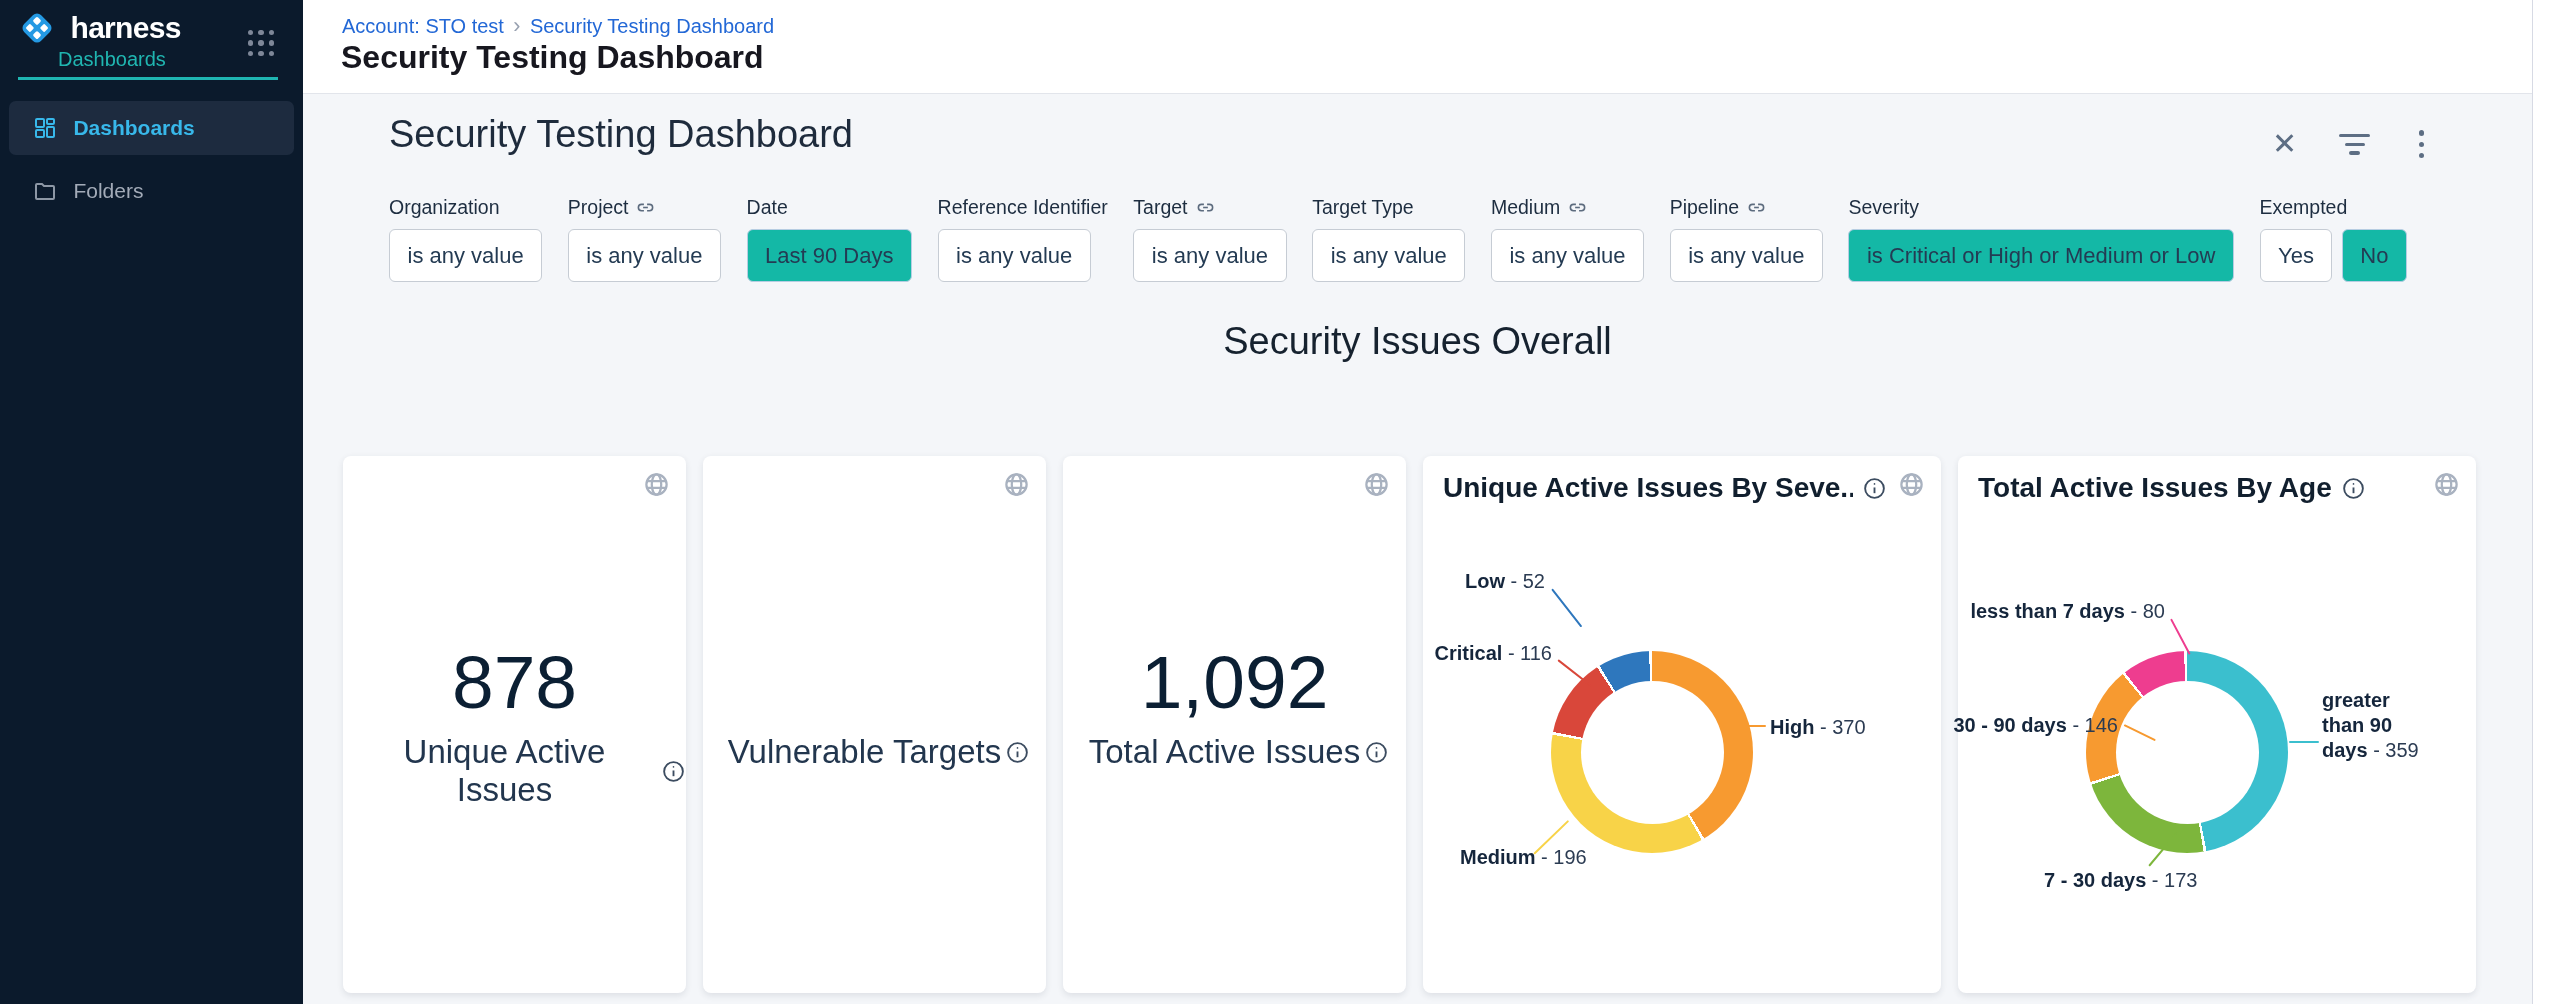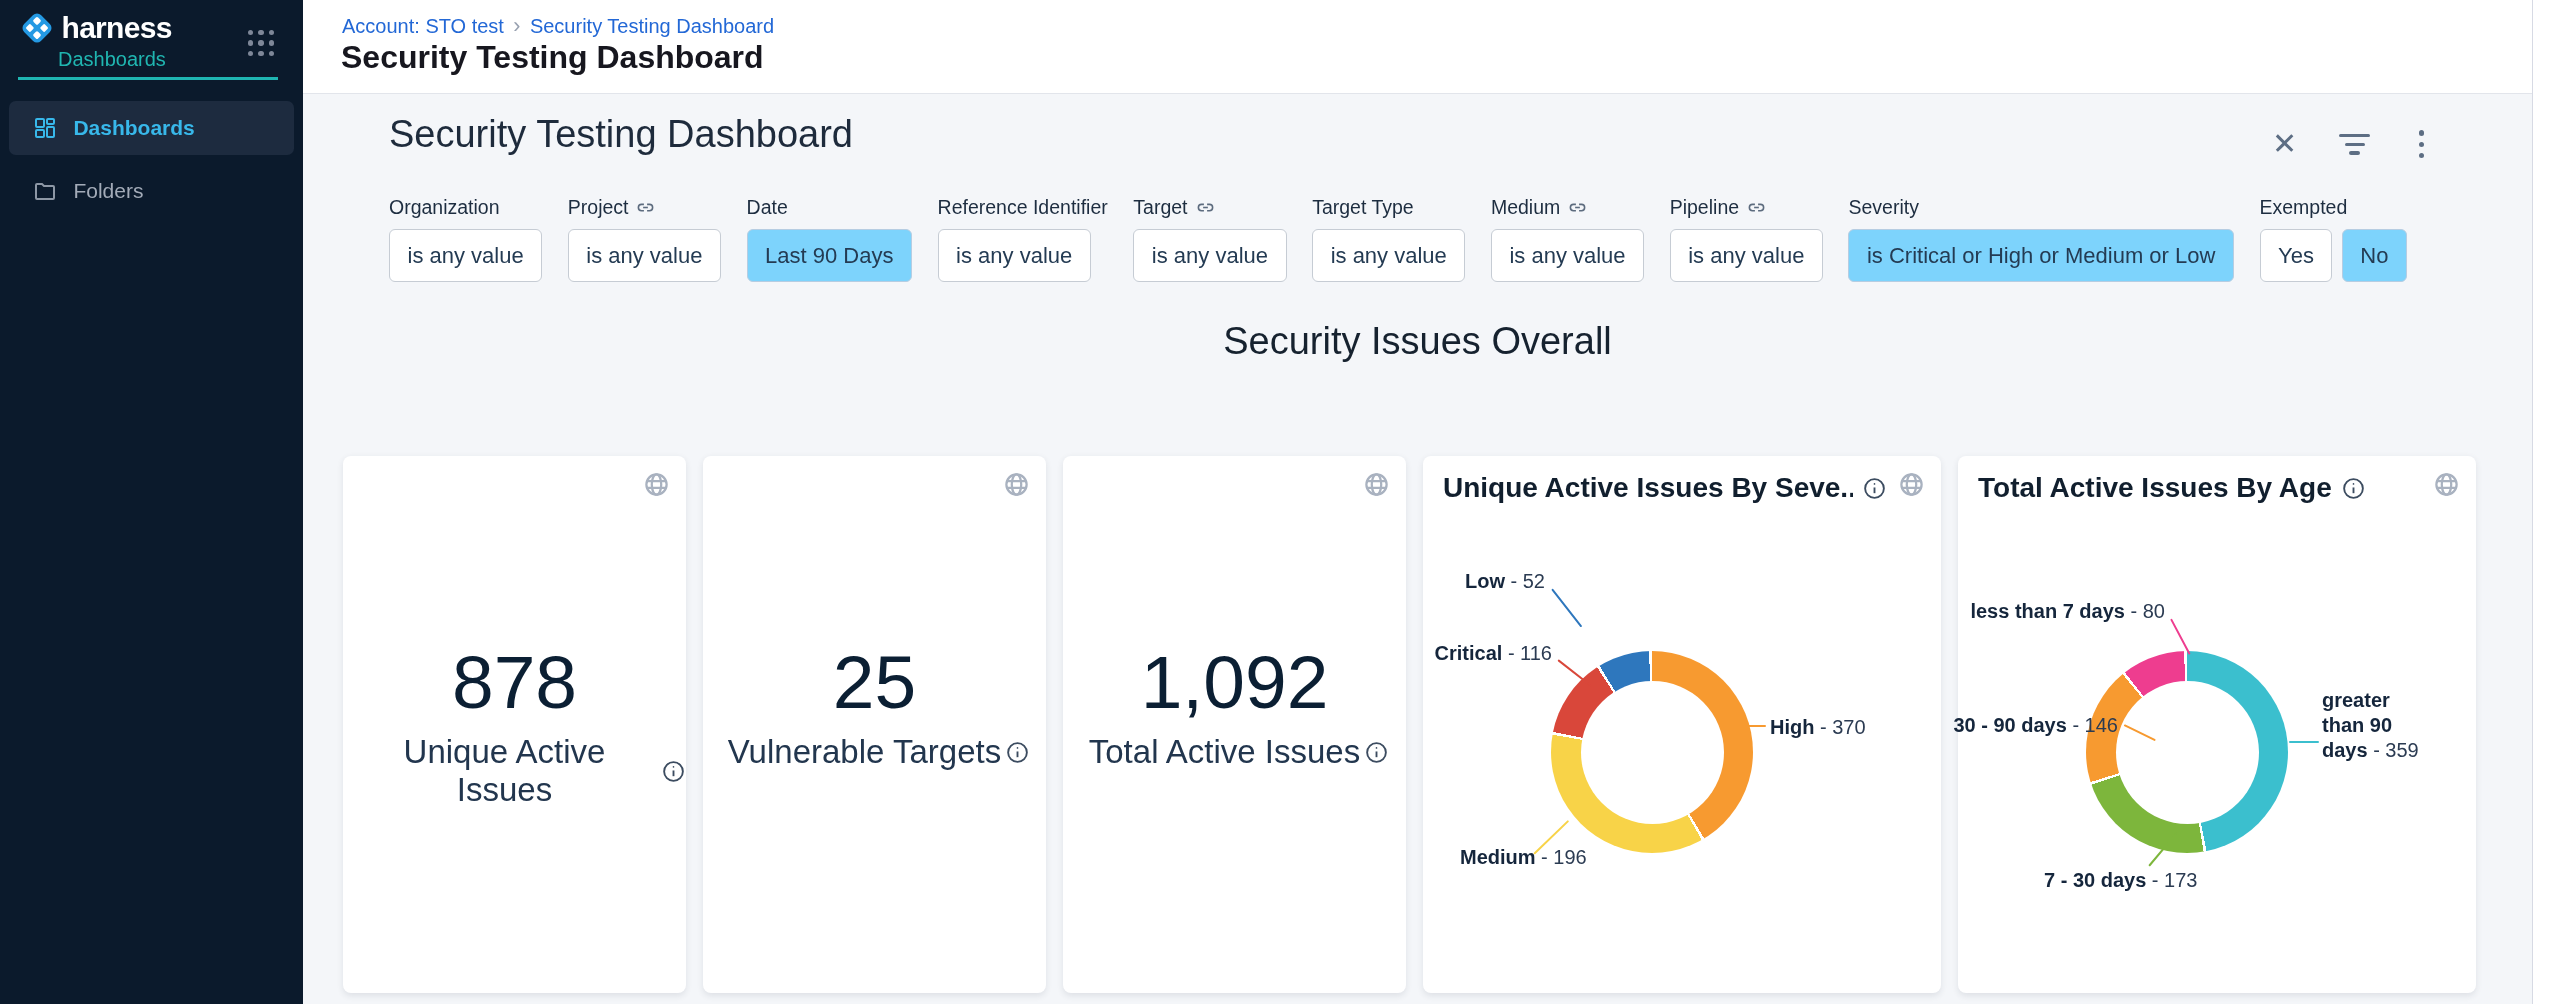--- a/index.html
+++ b/index.html
@@ -1,21 +1,21 @@
 <!DOCTYPE html>
 <html style="font-size:10.8px"><head>
 <meta charset="utf-8">
 <style>
   * { margin:0; padding:0; box-sizing:border-box; }
   html,body { width:2576px; height:1005px; overflow:hidden; background:#ffffff;
               font-family:"Liberation Sans", sans-serif; }
 
   
   #sidebar { position:absolute; left:0; top:0; width:303px; height:1005px; background:#0b1a2c; }
-  .logo-row { position:absolute; left:17.5px; top:9.4px; display:flex; align-items:center; gap:6px; cursor:pointer; }
+  .logo-row { position:absolute; left:17.5px; top:9.4px; display:flex; align-items:center; gap:15px; cursor:pointer; }
   .logo-text { color:#ffffff; font-size:30px; font-weight:bold; letter-spacing:-0.7px; }
   .product-name { position:absolute; left:58px; top:48px; font-size:20px; color:#20b6b1; }
   .grid-icon { position:absolute; left:248px; top:30px; width:27px; height:27px;
                display:grid; grid-template-columns:repeat(3,1fr); gap:4px; cursor:pointer; }
   .grid-icon i { width:5.4px; height:5.4px; border-radius:50%; background:#7e8798; }
   .teal-rule { position:absolute; left:17.5px; top:77px; width:260px; height:2.7px; background:#1fb5b2; }
   .nav { position:absolute; left:9.4px; right:9.4px; top:101px; display:flex; flex-direction:column; gap:9.4px; }
   .nav-item { display:flex; align-items:center; gap:16px; height:54px; padding-left:24px;
               border-radius:6.7px; font-size:21px; color:#a3abb8; cursor:pointer; }
   .nav-item.active { background:#1d2b3f; color:#38b8ea; font-weight:bold; }
@@ -48,21 +48,21 @@
 
   
   #filter-bar { position:absolute; left:86px; top:100px; display:flex; gap:25.6px; }
   .filter-group { display:flex; flex-direction:column; }
   .filter-label-row { display:flex; align-items:center; gap:8px; height:27px; margin-bottom:8px; }
   .filter-label { font-size:19.5px; color:#1d2d40; }
   .chip-row { display:flex; gap:9.4px; }
   .chip { height:53px; display:flex; align-items:center; justify-content:center; padding:0 17.5px;
           background:#ffffff; border:1.3px solid #c6ccd4; border-radius:6px;
           font-size:22px; color:#243b53; cursor:pointer; white-space:nowrap; }
-  .chip.selected { background:#7dd3fc; border-color:#b6cde2; }
+  .chip.selected { background:#14b8a6; border-color:#b6cde2; }
 
   
   .section-heading { position:absolute; left:0; width:100%; top:226px; text-align:center;
                      font-size:38px; font-weight:500; color:#16222f; }
 
   
   #cards-row { position:absolute; left:40px; top:362px; display:flex; gap:17px; }
   .card { position:relative; height:537px; background:#ffffff; border-radius:8px;
           box-shadow:0 2.7px 6.7px rgba(40,50,70,.10); }
   .stat-card { width:343px; }
@@ -299,21 +299,20 @@
               <circle cx="12" cy="7.6" r="0.8" fill="#3c4c60" stroke="none"></circle>
             </svg></span>
         </div>
       </div>
       <div class="card stat-card">
         <span class="globe-btn"><svg viewBox="0 0 24 24" width="27" height="27" fill="none" stroke="#a9b2c0" stroke-width="2">
             <circle cx="12" cy="12" r="9"></circle>
             <ellipse cx="12" cy="12" rx="4.2" ry="9"></ellipse>
             <path d="M3.4 9h17.2M3.4 15h17.2"></path>
           </svg></span>
-        <div class="stat-value">25</div>
         <div class="stat-label">
           <span>Vulnerable Targets</span>
           <span style="line-height:0;"><svg viewBox="0 0 24 24" width="25" height="25" fill="none" stroke="#3c4c60" stroke-width="1.8">
               <circle cx="12" cy="12" r="9"></circle>
               <path d="M12 11v5.5"></path>
               <circle cx="12" cy="7.6" r="0.8" fill="#3c4c60" stroke="none"></circle>
             </svg></span>
         </div>
       </div>
       <div class="card stat-card">

